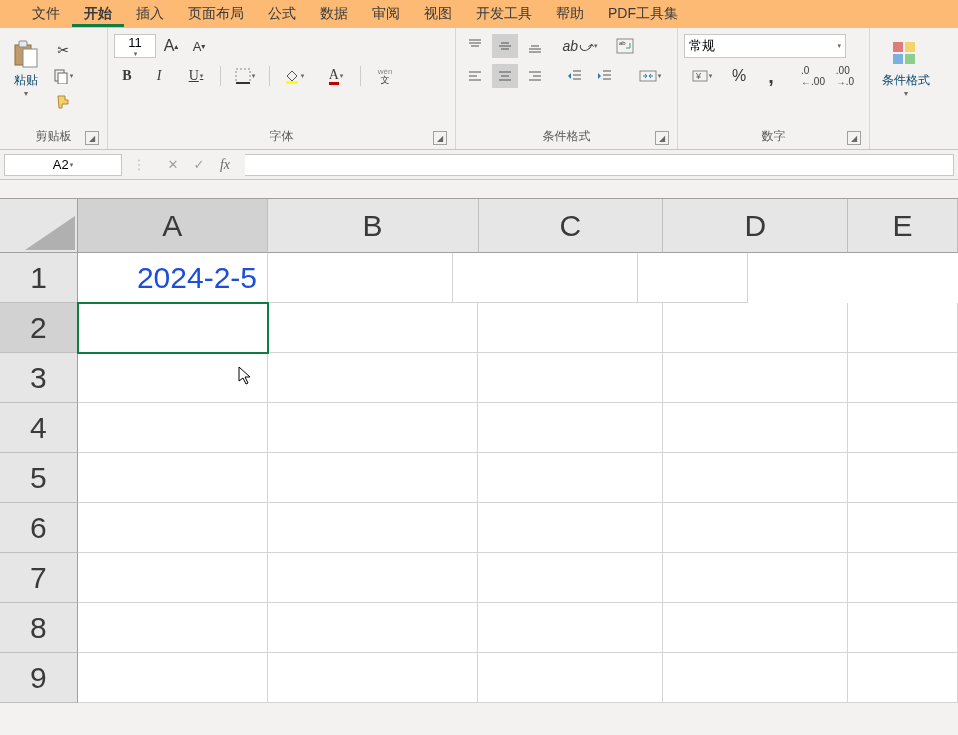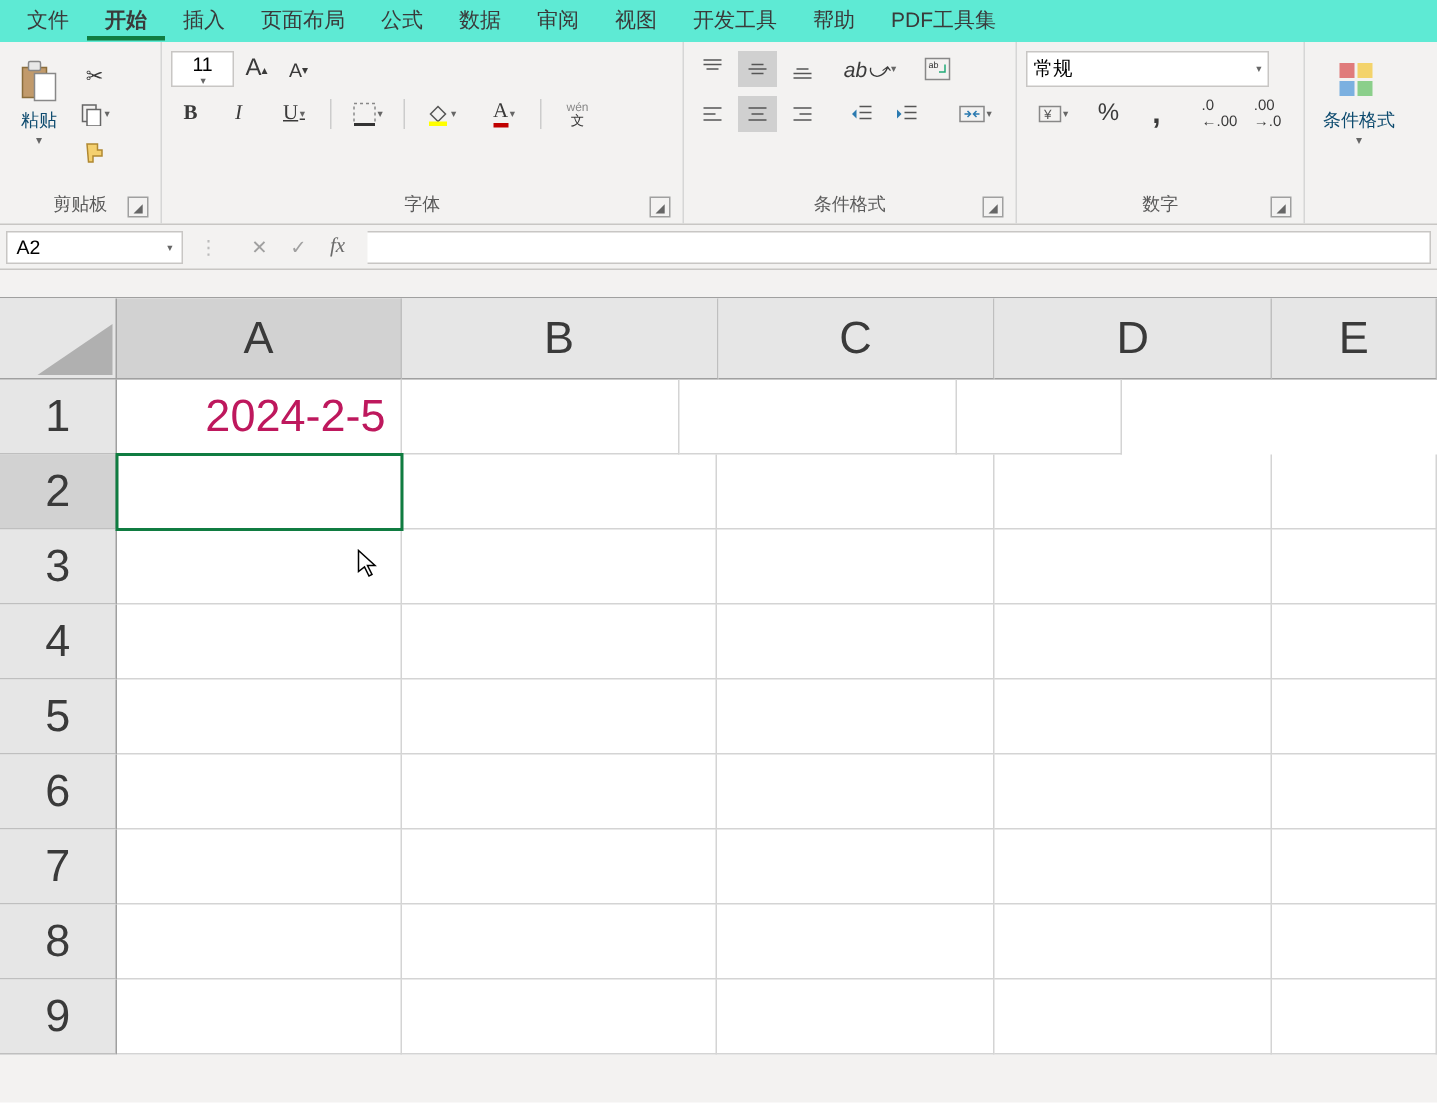--- a/index.html
+++ b/index.html
@@ -1,19 +1,19 @@
 <!DOCTYPE html>
 <html><head>
 <meta charset="utf-8">
 <style>
   * { box-sizing: border-box; margin: 0; padding: 0; }
   body { font-family: "Microsoft YaHei", "Segoe UI", sans-serif; font-size: 13px; background: #f3f2f1; overflow: hidden; width: 958px; height: 735px; position: relative; }
 
   
-  .menubar { display: flex; align-items: center; height: 28px; background: #5eead4; padding: 0 6px; gap: 0; }
+  .menubar { display: flex; align-items: center; height: 28px; background: #fdba74; padding: 0 20px; gap: 0; }
   .menu-item { padding: 4px 12px; font-size: 14px; color: #3a3a3a; cursor: pointer; }
   .menu-item.active { font-weight: bold; border-bottom: 3px solid #107c41; padding-bottom: 1px; }
 
   
   .ribbon { display: flex; height: 122px; border-bottom: 1px solid #c8c6c4; background: #f3f2f1; }
   .ribbon-group { display: flex; flex-direction: column; border-right: 1px solid #d6d6d6; padding: 4px 6px 0 6px; }
   .ribbon-group-body { flex: 1; display: flex; align-items: flex-start; gap: 4px; padding-top: 2px;}
   .ribbon-group-label { text-align: center; font-size: 12px; color: #5a5a5a; padding: 2px 0 4px 0; position: relative;}
   .dlg-launcher { position: absolute; right: 2px; bottom: 4px; width: 14px; height: 14px; border: 1px solid #a0a0a0; display:flex; align-items:center; justify-content:center; font-size:8px; color:#666;}
 
@@ -28,38 +28,38 @@
   .small-btn { width: 26px; height: 24px; display:flex; align-items:center; justify-content:center; cursor:pointer; font-size:14px; color:#3a3a3a;}
   .small-btn-wide { width: 36px; }
   .dd-arrow { font-size:7px; color:#666; margin-left:1px;}
 
   .font-select { width: 206px; height: 24px; border:1px solid #c8c6c4; background:white; font-size:13px; padding:0 4px; display:flex; align-items:center; justify-content:space-between;}
   .size-select { width: 42px; height: 24px; border:1px solid #c8c6c4; background:white; font-size:13px; padding:0 4px; display:flex; align-items:center; justify-content:space-between;flex-direction:column;}
   .numfmt-select { width: 162px; height: 24px; border:1px solid #c8c6c4; background:white; font-size:13px; padding:0 4px; display:flex; align-items:center; justify-content:space-between;}
 
   
   .formula-bar { display:flex; align-items:center; height: 30px; background:#f3f2f1; border-bottom:1px solid #c8c6c4; padding:2px 4px; gap:4px;}
-  .name-box { width: 118px; height: 22px; border:1px solid #c8c6c4; background:white; display:flex; align-items:center; padding:0 6px; font-size:13px; justify-content:space-between;}
+  .name-box { width: 118px; height: 22px; border:1px solid #c8c6c4; background:white; display:flex; align-items:center; padding:0 6px; font-size:13px; justify-content:center;}
   .fx-btns { display:flex; align-items:center; gap:0; padding:0 4px;}
   .fx-btn { width:26px; height:22px; display:flex; align-items:center; justify-content:center; color:#a0a0a0; cursor:pointer;}
   .fx-label { font-style:italic; font-family: "Times New Roman", serif; color:#6a6a6a; font-size:14px;}
   .formula-input { flex:1; height:22px; border:1px solid #c8c6c4; background:white; padding:0 6px; border-left:none; margin-left:-1px;}
 
   
   .spacer { height: 19px; background:#f3f2f1; border-bottom: 1px solid #a0a0a0;}
 
   
   .grid { display:flex; flex-direction:column; background:white; }
   .col-headers { display:flex; height: 54px; }
   .corner { width: 78px; background:#e6e6e6; border-right:1px solid #a0a0a0; border-bottom:1px solid #a0a0a0; position:relative;}
   .corner::after { content:""; position:absolute; right:2px; bottom:2px; width:0; height:0; border-style:solid; border-width:0 0 34px 50px; border-color: transparent transparent #b0b0b0 transparent;}
   .col-h { display:flex; align-items:center; justify-content:center; background:#e6e6e6; border-right:1px solid #bfbfbf; border-bottom:1px solid #a0a0a0; font-size:30px; color:#3a3a3a; font-weight:400;}
   .row-line { display:flex; height: 50px;}
   .row-h { width:78px; display:flex; align-items:center; justify-content:center; background:#e6e6e6; border-right:1px solid #a0a0a0; border-bottom:1px solid #bfbfbf; font-size:30px; color:#3a3a3a;}
-  .cell { border-right:1px solid #d4d4d4; border-bottom:1px solid #d4d4d4; display:flex; align-items:center; padding:1px 10px; font-size:30px; color:#be185d; font-family: "等线", "DengXian", sans-serif; white-space:nowrap;}
+  .cell { border-right:1px solid #d4d4d4; border-bottom:1px solid #d4d4d4; display:flex; align-items:center; padding:1px 10px; font-size:30px; color:#1d4ed8; font-family: "等线", "DengXian", sans-serif; white-space:nowrap;}
   .cell.selected { outline: 2px solid #107c41; outline-offset:-1px; position:relative; z-index:2;}
   .row-h.sel, .col-h.sel { background:#d2d2d2;}
   
   .wA { width:190px;} .wB { width:211px;} .wC { width:185px;} .wD { width:185px;} .wE { width:110px;}
 
   
   .cursor { position:absolute; left:238px; top:366px; z-index:50; pointer-events:none;}
 
   
   .u-red { border-bottom: 3px solid #c00000; display:inline-block; line-height:14px;}

